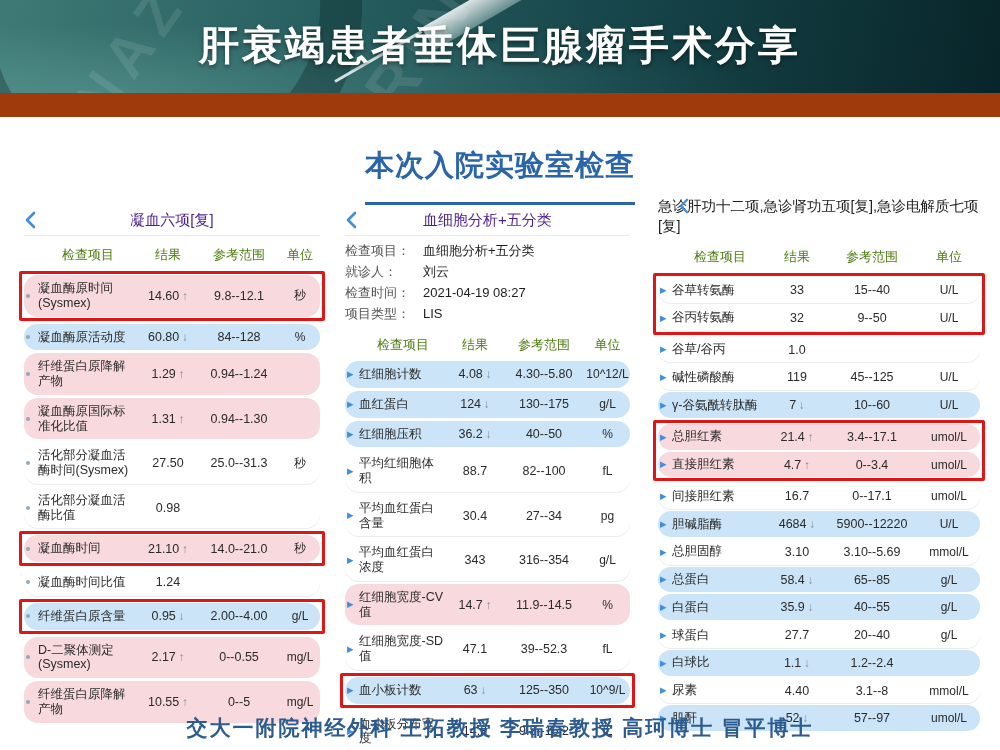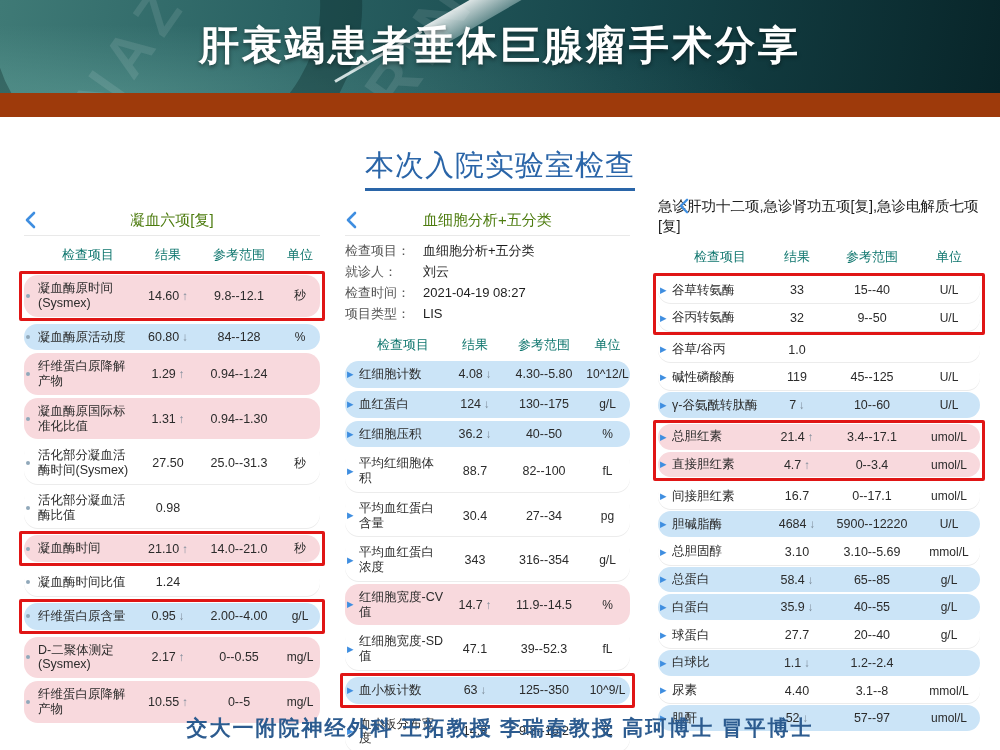--- a/index.html
+++ b/index.html
@@ -20,35 +20,35 @@
     background:rgba(238,248,248,.85);transform:rotate(-30deg);transform-origin:left center;}
   .syr-barrel{position:absolute;left:428px;top:26px;width:132px;height:26px;border-radius:3px;
     background:linear-gradient(rgba(255,255,255,.85),rgba(190,215,215,.45));
     transform:rotate(-30deg);transform-origin:left center;}
   .slide-title{position:absolute;left:0;top:18px;width:100%;text-align:center;color:#ffffff;
     font-family:"Liberation Serif","DejaVu Serif",serif;font-weight:bold;font-size:40px;
     letter-spacing:3px;text-shadow:0 2px 4px rgba(0,0,0,.45);}
   .band{position:absolute;left:0;top:93px;width:1000px;height:24px;background:#9e3a0b;}
   
   .subtitle-wrap{position:absolute;left:0;top:146px;width:1000px;text-align:center;}
-  .subtitle{display:inline-block;color:#2a65a8;font-size:29px;font-weight:normal;letter-spacing:1px;
-    border-bottom:3px solid #2a65a8;padding-bottom:2px;}
+  .subtitle{display:inline-block;color:#2a65a8;font-size:29px;font-weight:bold;letter-spacing:1px;
+    border-bottom:3px solid #2a65a8;padding-bottom:16px;}
   
   .panel{position:absolute;color:#333;}
   .panel-header{position:relative;display:flex;align-items:center;height:30px;
     border-bottom:1px solid #e9e9e9;margin-bottom:4px;}
   .chev{flex:0 0 16px;display:flex;align-items:center;}
-  .panel-title{flex:1;text-align:center;font-size:15px;color:#4d7c0f;padding-right:16px;}
+  .panel-title{flex:1;text-align:center;font-size:15px;color:#4c1d95;padding-right:16px;}
   .info{margin:2px 0 6px 0;}
   .info-line{display:flex;font-size:13px;line-height:21px;}
   .info-label{color:#555;width:78px;flex:0 0 78px;}
   .info-value{color:#1d1d1d;}
   .multi-title{position:relative;font-size:14.5px;color:#1d1d1d;line-height:1.35;margin-bottom:6px;}
   .multi-title .chev-overlay{position:absolute;left:20px;top:1px;}
-  .thead{display:grid;align-items:center;font-size:13px;color:#0f766e;padding:6px 0 7px 0;}
+  .thead{display:grid;align-items:center;font-size:13px;color:#4d7c0f;padding:6px 0 7px 0;}
   .tbody{display:flex;flex-direction:column;gap:3px;}
   .row{display:grid;align-items:center;border-radius:14px;font-size:12.5px;color:#2b2b2b;padding:4px 0;}
   .p-left .thead,.p-left .row{grid-template-columns:14px 100px 60px 82px 40px;}
   .p-mid  .thead,.p-mid  .row{grid-template-columns:14px 88px 56px 82px 45px;}
   .p-right .thead,.p-right .row{grid-template-columns:14px 96px 58px 92px 62px;}
   .p-right .row{padding:3.5px 0;font-size:12.5px;}
   .p-right .tbody{gap:2px;}
   .bg-pink{background:#f8d9dd;}
   .bg-blue{background:#cbe4f7;}
   .bg-white{background:#ffffff;box-shadow:0 1px 0 #ececec;}

